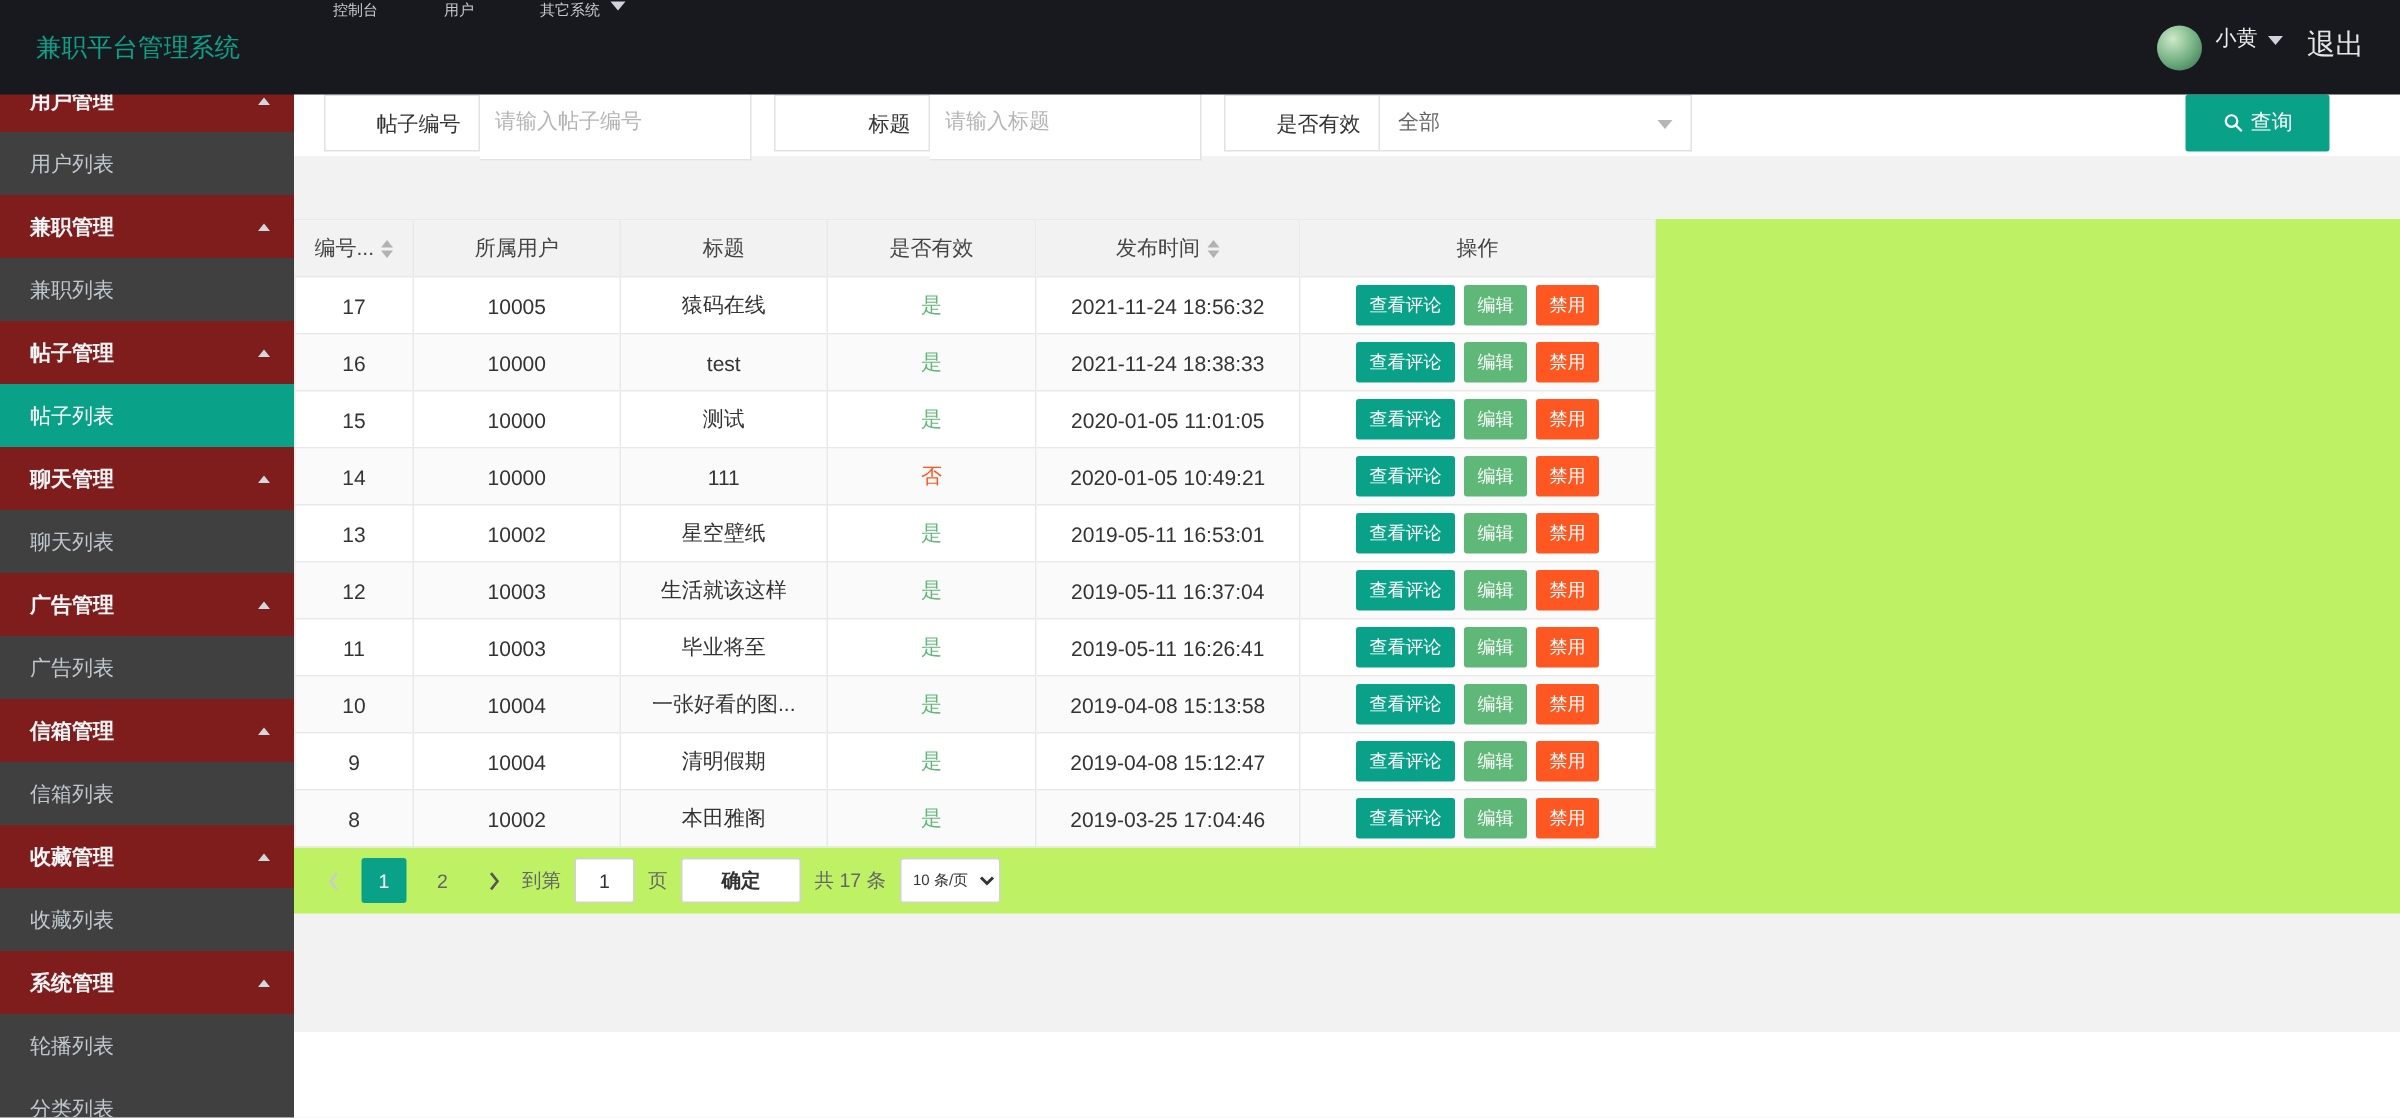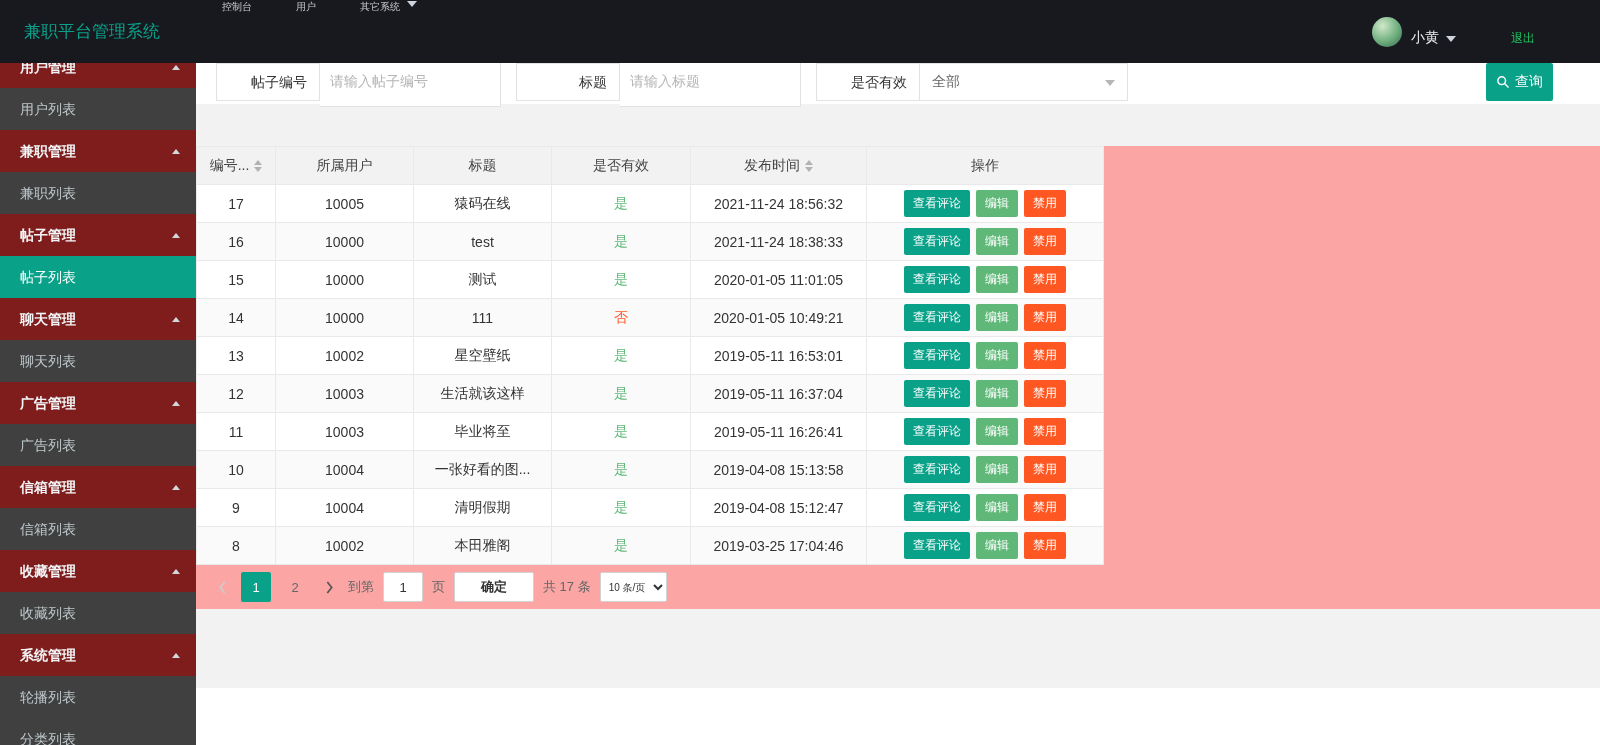--- a/index.html
+++ b/index.html
@@ -10,24 +10,24 @@
   *{margin:0;padding:0;box-sizing:border-box;}
   html,body{width:1600px;height:745px;overflow:hidden;}
   body{font-family:"Liberation Sans","DejaVu Sans",sans-serif;background:#fff;}
   .app{position:relative;width:1600px;height:745px;}
 
   
   .navbar{position:absolute;top:0;left:0;right:0;height:63px;background:#17191f;display:flex;align-items:center;z-index:5;}
   .brand{width:200px;padding-left:24px;font-size:17px;color:var(--accent);white-space:nowrap;cursor:pointer;}
   .nav-items{display:flex;align-items:stretch;height:100%;}
   .nav-item{display:flex;align-items:flex-start;padding:0 22px;color:#c8c9cc;font-size:10px;cursor:pointer;}
-  .nav-right{margin-left:auto;display:flex;align-items:flex-end;padding-right:65px;}
+  .nav-right{margin-left:auto;display:flex;align-items:flex-start;padding-right:24px;}
   .avatar{width:30px;height:30px;border-radius:50%;background:radial-gradient(circle at 35% 30%,#cfe9c9,#6fae7e 55%,#34684e);cursor:pointer;flex:none;}
   .user-name{margin-left:9px;color:#ededed;font-size:14px;display:flex;align-items:center;cursor:pointer;}
-  .logout{margin-left:55px;color:#22c55e;font-size:12px;cursor:pointer;}
+  .logout{margin-left:16px;color:#e5e5e5;font-size:19px;cursor:pointer;}
 
   
   .tri{display:inline-block;width:0;height:0;border:5px solid transparent;}
   .tri.down{border-top-width:6px;border-bottom-width:0;border-top-color:#cfd3dc;margin-left:7px;position:relative;top:1px;}
   .tri.down.gray{border-top-color:#b6b6b6;}
   .tri.up.side{border-width:4px;border-top-width:0;border-bottom-width:5px;border-bottom-color:#d2d9dc;}
   .sort{display:inline-flex;flex-direction:column;margin-left:5px;vertical-align:middle;cursor:pointer;}
   .sort .tri{border-width:4px;}
   .sort .s-up{border-top-width:0;border-bottom-width:5px;border-bottom-color:#b2b2b2;margin-bottom:2px;}
   .sort .s-down{border-bottom-width:0;border-top-width:5px;border-top-color:#b2b2b2;}
@@ -43,24 +43,24 @@
   .main{position:absolute;left:196px;top:46px;right:0;bottom:0;background:#f2f2f2;overflow:hidden;}
   .bottom-strip{position:absolute;left:0;right:0;bottom:0;height:57px;background:#fff;}
 
   
   .search-strip{position:relative;margin-top:14px;height:44px;background:#fff;display:flex;align-items:center;padding:0 20px;}
   .group{display:flex;align-items:center;margin-right:15px;}
   .group .lbl{height:38px;line-height:36px;min-width:104px;text-align:right;padding:0 12px;border:1px solid #e2e2e2;background:#fff;font-size:14px;color:#333;white-space:nowrap;}
   .group input{height:49px;width:181px;border:1px solid #e2e2e2;border-left:none;padding:0 10px;font-size:14px;color:#c2410c;outline:none;font-family:Liberation Mono, monospace;}
   .group input::placeholder{color:#b5b5b5;}
   .sel{height:38px;width:208px;border:1px solid #e2e2e2;border-left:none;display:flex;align-items:center;justify-content:space-between;padding:0 12px;font-size:14px;color:#666;background:#fff;cursor:pointer;}
-  .search-btn{margin-left:auto;margin-right:27px;height:38px;width:67px;background:var(--accent);color:#fff;border:none;border-radius:2px;font-size:14px;display:flex;align-items:center;justify-content:center;gap:5px;cursor:pointer;font-family:inherit;}
-
-  
-  .content{margin-top:42px;background:#fca5a5;padding-bottom:7px;}
+  .search-btn{margin-left:auto;margin-right:27px;height:38px;width:96px;background:var(--accent);color:#fff;border:none;border-radius:2px;font-size:14px;display:flex;align-items:center;justify-content:center;gap:5px;cursor:pointer;font-family:inherit;}
+
+  
+  .content{margin-top:42px;background:#bef264;padding-bottom:7px;}
   table{border-collapse:collapse;table-layout:fixed;width:907px;background:#fff;font-size:14px;color:#333;}
   th,td{border:1px solid #e9e9e9;text-align:center;height:38px;padding:0 6px;overflow:hidden;white-space:nowrap;text-overflow:ellipsis;}
   thead th{background:#f2f2f2;font-weight:normal;color:#444;}
   tbody tr:nth-child(even) td{background:#fafafa;}
   .flag.yes{color:var(--success);}
   .flag.no{color:var(--danger);}
   td.actions{padding:0;}
   .act{border:none;border-radius:2px;color:#fff;font-size:12px;padding:5px 9px;margin:0 3px;cursor:pointer;font-family:inherit;}
   .act.teal{background:var(--accent);}
   .act.green{background:var(--success);}

